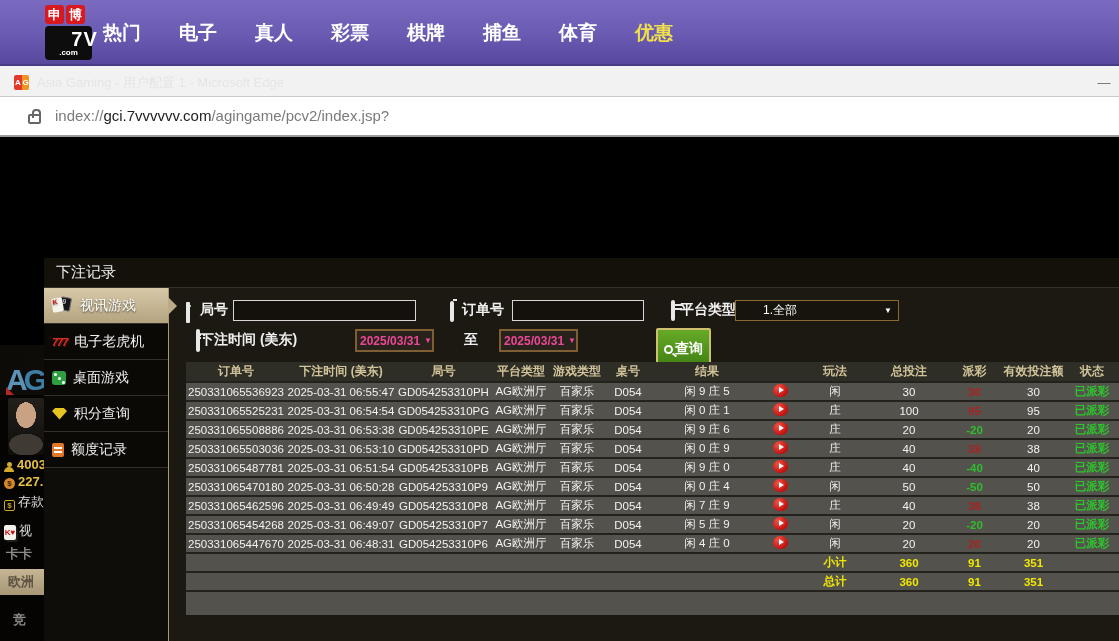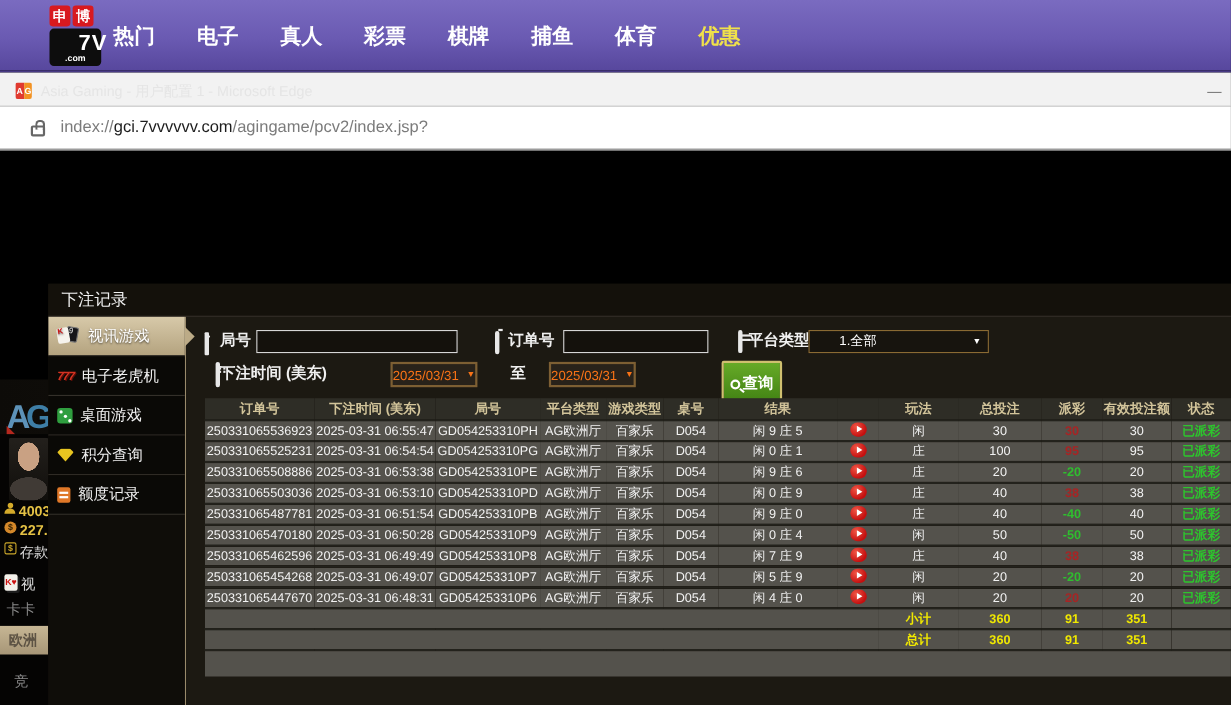--- a/index.html
+++ b/index.html
@@ -74,24 +74,24 @@
   .wifi i:nth-child(3){ width:6px;  height:6px;  margin-left:-3px; top:8px; background:#7ec96a; border:none; clip-path:none; border-radius:50%; }
   .acct-label { left:1064px; color:#b39548; font-size:12px; font-weight:bold; white-space:nowrap; }
 
   
   #rail { left:0; top:258px; width:44px; height:383px; overflow:hidden; background:#050403; }
   #avatar { left:8px; top:3px; width:36px; height:57px; border-radius:2px;
             background:
               radial-gradient(ellipse 10px 13px at 50% 30%, #c9a183 98%, transparent),
               radial-gradient(ellipse 17px 11px at 50% 82%, #403a35 98%, transparent),
               linear-gradient(#23201c,#100e0b); }
-  .rail-row { position:absolute; left:4px; display:flex; align-items:flex-start; gap:3px; white-space:nowrap; }
+  .rail-row { position:absolute; left:4px; display:flex; align-items:flex-end; gap:3px; white-space:nowrap; }
   .rail-gold { color:#e5c245; font-size:13px; font-weight:bold; }
   .rail-white{ color:#ddd; font-size:13px; }
-  .rail-gray { color:#8a8a8a; font-size:13px; }
+  .rail-gray { color:#8a8a8a; font-size:13px;font-weight:bold; }
   .p-icon { width:10px; height:10px; position:relative; }
   .p-icon::before { content:''; position:absolute; left:3px; top:0; width:5px; height:5px; border-radius:50%; background:#d4aa2a; }
   .p-icon::after  { content:''; position:absolute; left:0; top:5px; width:10px; height:5px; border-radius:5px 5px 0 0; background:#d4aa2a; }
   .bag-icon { width:11px; height:11px; border-radius:50%; background:#d4882a; color:#3a2505;
               font-size:8px; font-weight:bold; text-align:center; line-height:11px; }
   .coin-icon { width:11px; height:11px; border-radius:2px; border:1px solid #caa62a; color:#caa62a;
                font-size:8px; font-weight:bold; text-align:center; line-height:9px; }
   .mini-card { width:12px; height:15px; background:#f4f1ea; border-radius:2px; color:#c11;
                font-size:8px; font-weight:bold; text-align:center; line-height:15px;
                box-shadow:2px 2px 0 #1d1d1d; }
@@ -133,22 +133,22 @@
   .ic-doc::before { content:''; position:absolute; left:2px; top:4px; width:8px; height:2px;
                     background:#fff; box-shadow:0 4px 0 #fff; }
 
   #modal-content { left:125px; top:30px; width:950px; height:353px; }
   .flabel { color:#f0f0f0; font-size:14px; font-weight:bold; white-space:nowrap; }
   .finput { background:#14110c; border:1px solid #d6d6d6; height:21px; color:#fff;
             font-size:12px; padding:0 4px; font-family:"Liberation Sans",sans-serif; }
   .fselect { background:#17140e; border:1px solid #8a6a33; height:21px; color:#fff; font-size:12px;
              display:flex; align-items:center; padding:0 6px; justify-content:space-between; cursor:pointer; }
   .fselect .arrow { font-size:8px; color:#fff; }
-  .fdate { background:#28221a; border:2px solid #7d5f33; height:23px; color:#f97316; font-size:12px;
-           font-weight:normal; display:flex; align-items:center; justify-content:space-between; gap:4px; cursor:pointer; }
+  .fdate { background:#28221a; border:2px solid #7d5f33; height:23px; color:#ec4899; font-size:12px;
+           font-weight:bold; display:flex; align-items:center; justify-content:flex-end; gap:4px; cursor:pointer; }
   .fdate .arrow { font-size:8px; }
   #query-btn { background:linear-gradient(180deg,#66aa27,#3f7f12); border:2px solid #cfc06f;
                border-radius:2px; height:42px; width:55px; color:#fff; font-size:14px; font-weight:bold;
                display:flex; align-items:center; justify-content:center; gap:2px; cursor:pointer; }
   .ic-mag { width:9px; height:9px; border:2px solid #fff; border-radius:50%; position:relative; }
   .ic-mag::after { content:''; position:absolute; left:6px; top:7px; width:5px; height:2px;
                    background:#fff; transform:rotate(40deg); }
   .ic-tag { width:10px; height:10px; border:2px solid #e8e8e8; border-radius:1px; transform:rotate(45deg); position:relative; }
   .ic-tag::before { content:''; position:absolute; left:1px; top:1px; width:2px; height:2px; border-radius:50%; background:#e8e8e8; }
   .ic-clip { width:11px; height:13px; border:2px solid #e8e8e8; border-radius:2px; position:relative; }

